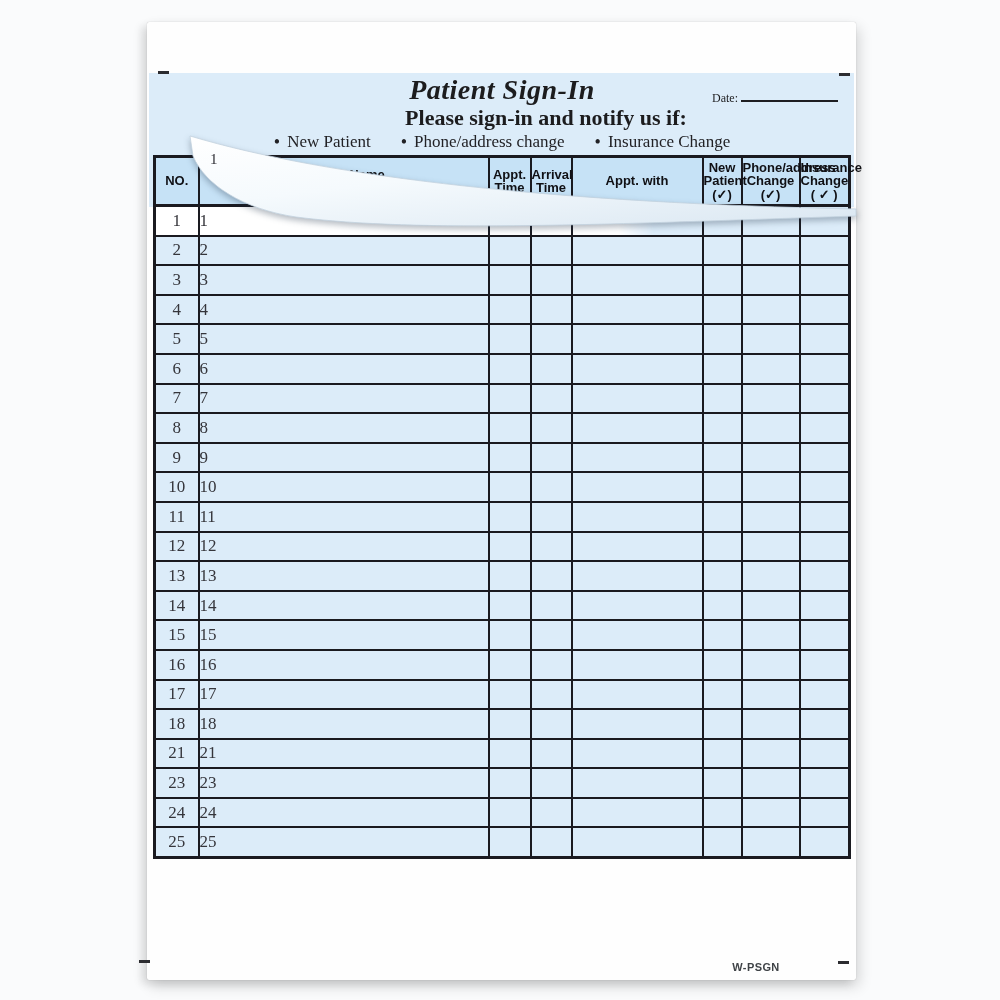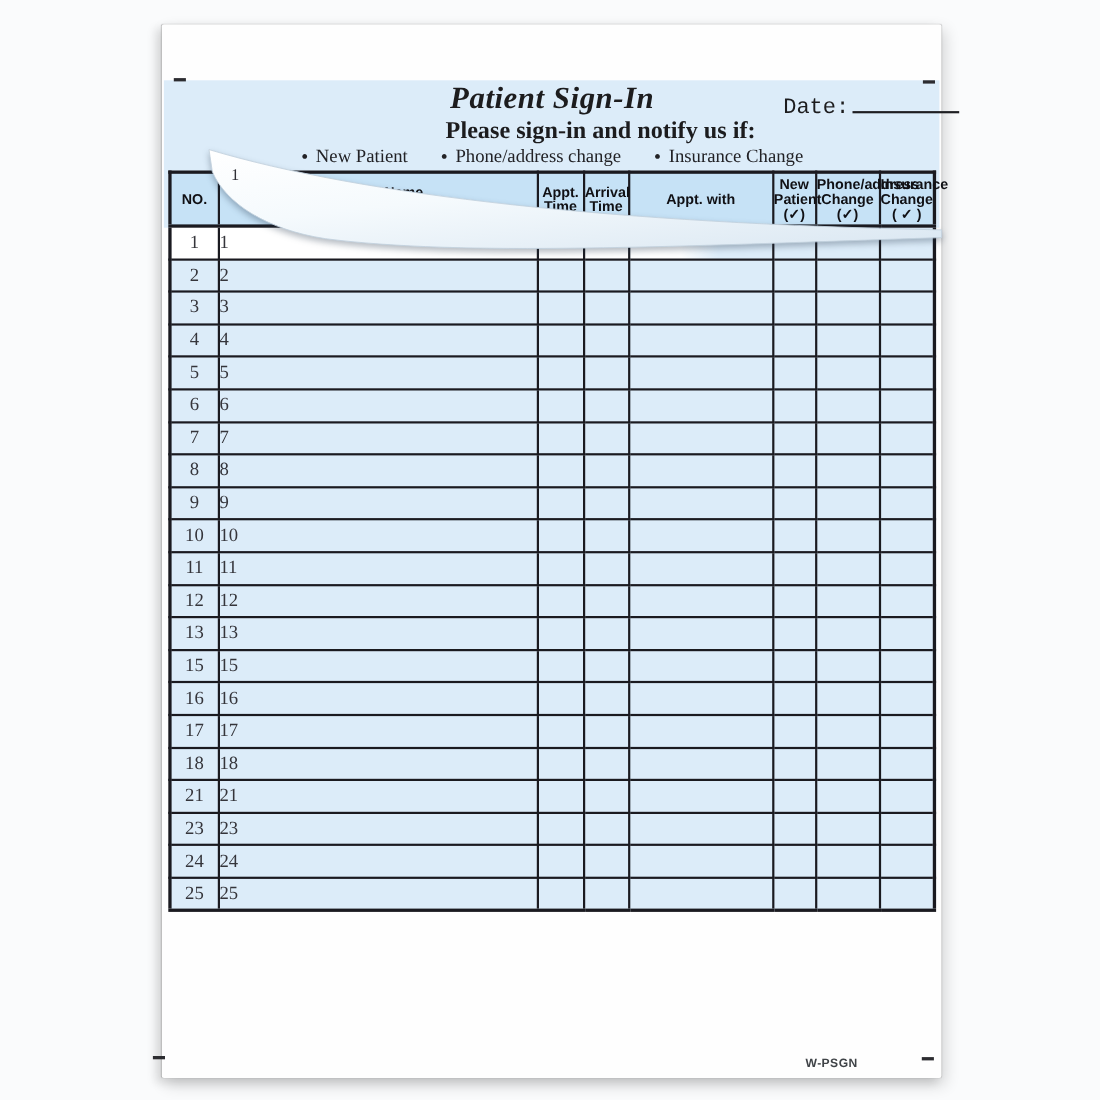--- a/index.html
+++ b/index.html
@@ -25,21 +25,21 @@
   .mark.m3{left:139px;top:960px;}
   .mark.m4{left:838px;top:961px;}
 
   .title{
     position:absolute;left:150px;top:75px;width:704px;text-align:center;
     font-family:"Liberation Serif",serif;font-style:italic;font-weight:bold;
     font-size:28px;line-height:30px;color:var(--ink,#1c1c1e);letter-spacing:.5px;
   }
   .date-row{
     position:absolute;left:712px;top:87px;
-    font-family:Liberation Mono, monospace;font-size:20px;color:var(--ink,#1c1c1e);
+    font-family:Liberation Serif, serif;font-size:12px;color:var(--ink,#1c1c1e);
     white-space:nowrap;
   }
   .date-line{display:inline-block;width:97px;height:13px;border-bottom:2px solid #1e1e22;margin-left:3px;}
 
   .subtitle{
     position:absolute;left:150px;top:105px;width:704px;text-align:center;
     font-family:"Liberation Serif",serif;font-weight:bold;
     font-size:22px;line-height:25px;color:var(--ink,#1c1c1e);padding-left:44px;
   }
   .bullets{
@@ -305,20 +305,30 @@
       <td class="no-cell"><span class="num">13</span></td>
       <td class="name-cell"><span class="num">13</span></td>
       <td></td>
       <td></td>
       <td></td>
       <td></td>
       <td></td>
       <td></td>
     </tr>
         <tr>
+      <td class="no-cell"><span class="num">14</span></td>
+      <td class="name-cell"><span class="num">14</span></td>
+      <td></td>
+      <td></td>
+      <td></td>
+      <td></td>
+      <td></td>
+      <td></td>
+    </tr>
+        <tr>
       <td class="no-cell"><span class="num">15</span></td>
       <td class="name-cell"><span class="num">15</span></td>
       <td></td>
       <td></td>
       <td></td>
       <td></td>
       <td></td>
       <td></td>
     </tr>
         <tr>

